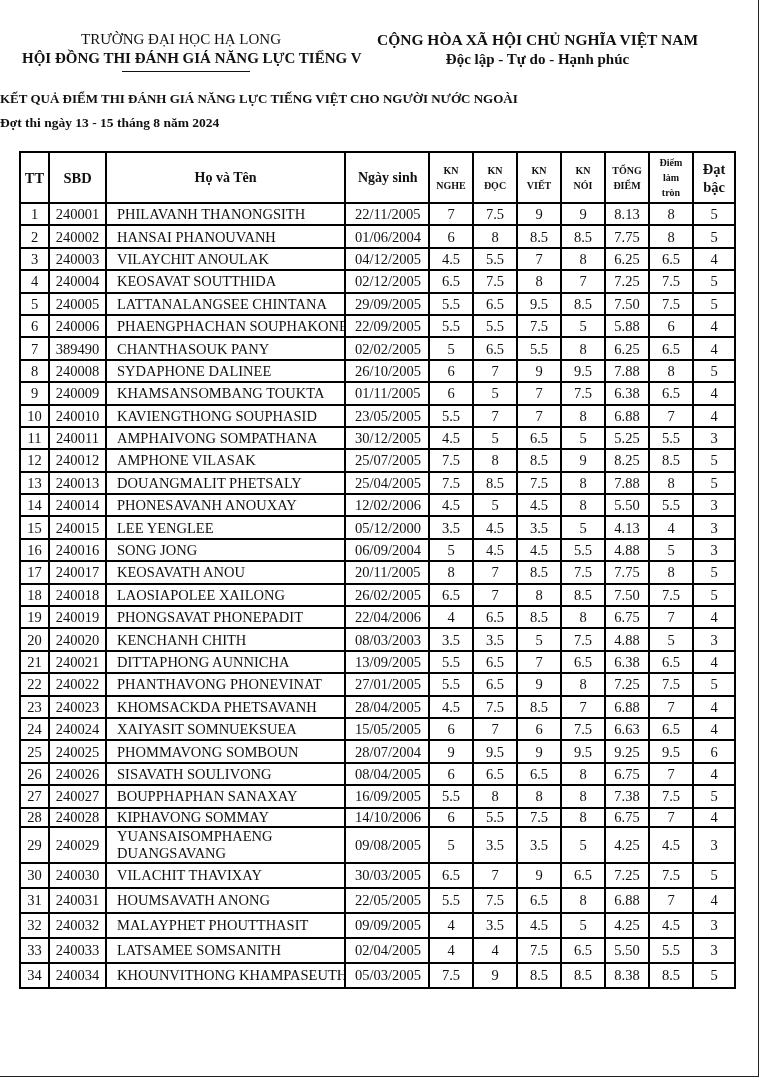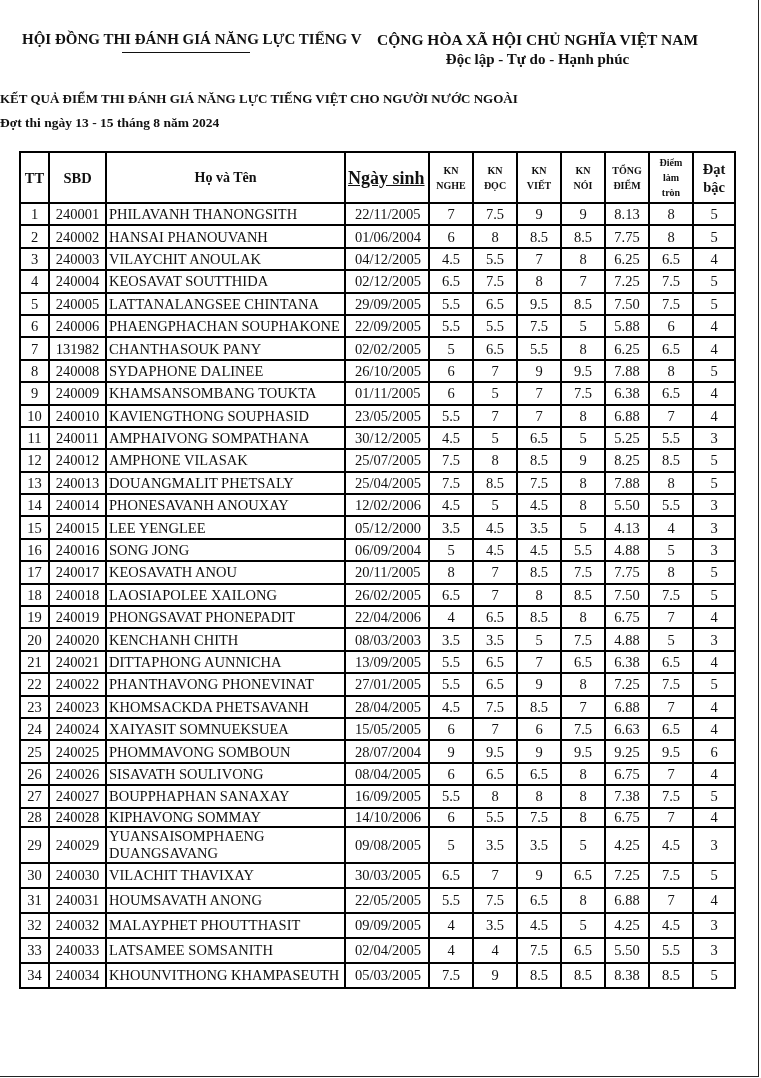--- a/index.html
+++ b/index.html
@@ -28,35 +28,36 @@
       width: 715px; border: 2px solid #000;
     }
     table.results th, table.results td {
       border: 2px solid #000; padding: 0; text-align: center; vertical-align: middle;
       font-size: 14.5px; line-height: 16px; overflow: hidden; white-space: nowrap;
     }
     table.results th { font-weight: bold; height: 49px; }
     table.results th.small { font-size: 10px; line-height: 15px; border-radius: 20px; }
     table.results th.name-h { font-size: 14px; border-radius: 25px; }
     table.results td { height: 20.4px; }
-    table.results td.name { text-align: left; padding-left: 2px; font-size: 14.5px; }
+    table.results td.name { text-align: left; padding-left: 10px; font-size: 14.5px; }
     table.results td.dob { text-align: left; padding-left: 9px; }
-    table.results th.dob-h { text-align: left; padding-left: 2px; font-size: 18px; text-decoration: underline; }
+    table.results th.dob-h { text-align: left; padding-left: 12px; font-size: 14px; }
     table.results tr.short td { height: 17px; }
     table.results tr.tall td { height: 31px; }
     table.results tr.tall td.name { white-space: normal; line-height: 17px; }
     table.results tr.mid td { height: 23px; }
   </style>
 </head>
 <body>
 
 <div class="page-border-right"></div>
 <div class="page-border-bottom"></div>
 
 <div class="hdr-left">
+  <div class="org">TRƯỜNG ĐẠI HỌC HẠ LONG</div>
   <div class="council">HỘI ĐỒNG THI ĐÁNH GIÁ NĂNG LỰC TIẾNG VIỆT</div>
   <div class="rule"></div>
 </div>
 
 <div class="hdr-right">
   <div class="nation">CỘNG HÒA XÃ HỘI CHỦ NGHĨA VIỆT NAM</div>
   <div class="motto"><span>Độc lậ</span><span class="u">p - Tự do - Hạnh p</span><span>húc</span></div>
 </div>
 
 <div class="doc-title">KẾT QUẢ ĐIỂM THI ĐÁNH GIÁ NĂNG LỰC TIẾNG VIỆT CHO NGƯỜI NƯỚC NGOÀI</div>
@@ -165,21 +166,21 @@
         <td>5.5</td>
         <td>5.5</td>
         <td>7.5</td>
         <td>5</td>
         <td>5.88</td>
         <td>6</td>
         <td>4</td>
       </tr>
       <tr>
         <td>7</td>
-        <td>131982</td>
+        <td>389490</td>
         <td class="name">CHANTHASOUK PANY</td>
         <td class="dob">02/02/2005</td>
         <td>5</td>
         <td>6.5</td>
         <td>5.5</td>
         <td>8</td>
         <td>6.25</td>
         <td>6.5</td>
         <td>4</td>
       </tr>

